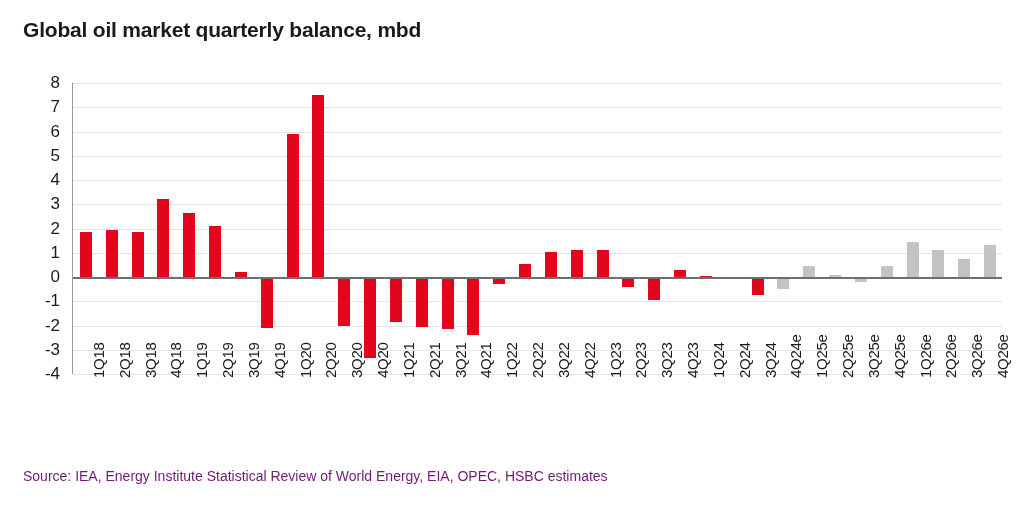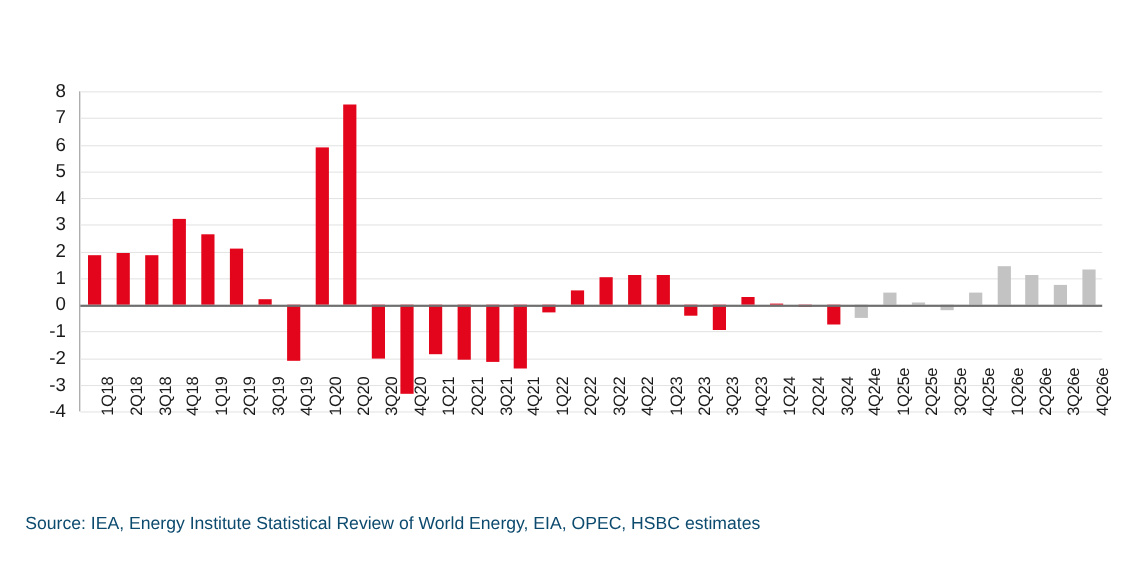--- a/index.html
+++ b/index.html
@@ -109,30 +109,31 @@
     position: absolute;
     left: 17px;
     top: 2px;
     letter-spacing: -0.3px;
   }
 
   #source-note {
     position: absolute;
     left: 23px;
     top: 468px;
-    font-size: 16px;
-    color: #0c4a6e;
+    font-size: 14px;
+    color: #701a75;
     white-space: nowrap;
   }
 </style>
 </head>
 <body>
 
 <div id="page">
 
+  <div id="chart-title">Global oil market quarterly balance, mbd</div>
 
   <div id="y-axis">
       <div class="y-tick" style="top: 0px;">8</div>
       <div class="y-tick" style="top: 24.25px;">7</div>
       <div class="y-tick" style="top: 48.5px;">6</div>
       <div class="y-tick" style="top: 72.75px;">5</div>
       <div class="y-tick" style="top: 97px;">4</div>
       <div class="y-tick" style="top: 121.25px;">3</div>
       <div class="y-tick" style="top: 145.5px;">2</div>
       <div class="y-tick" style="top: 169.75px;">1</div>

